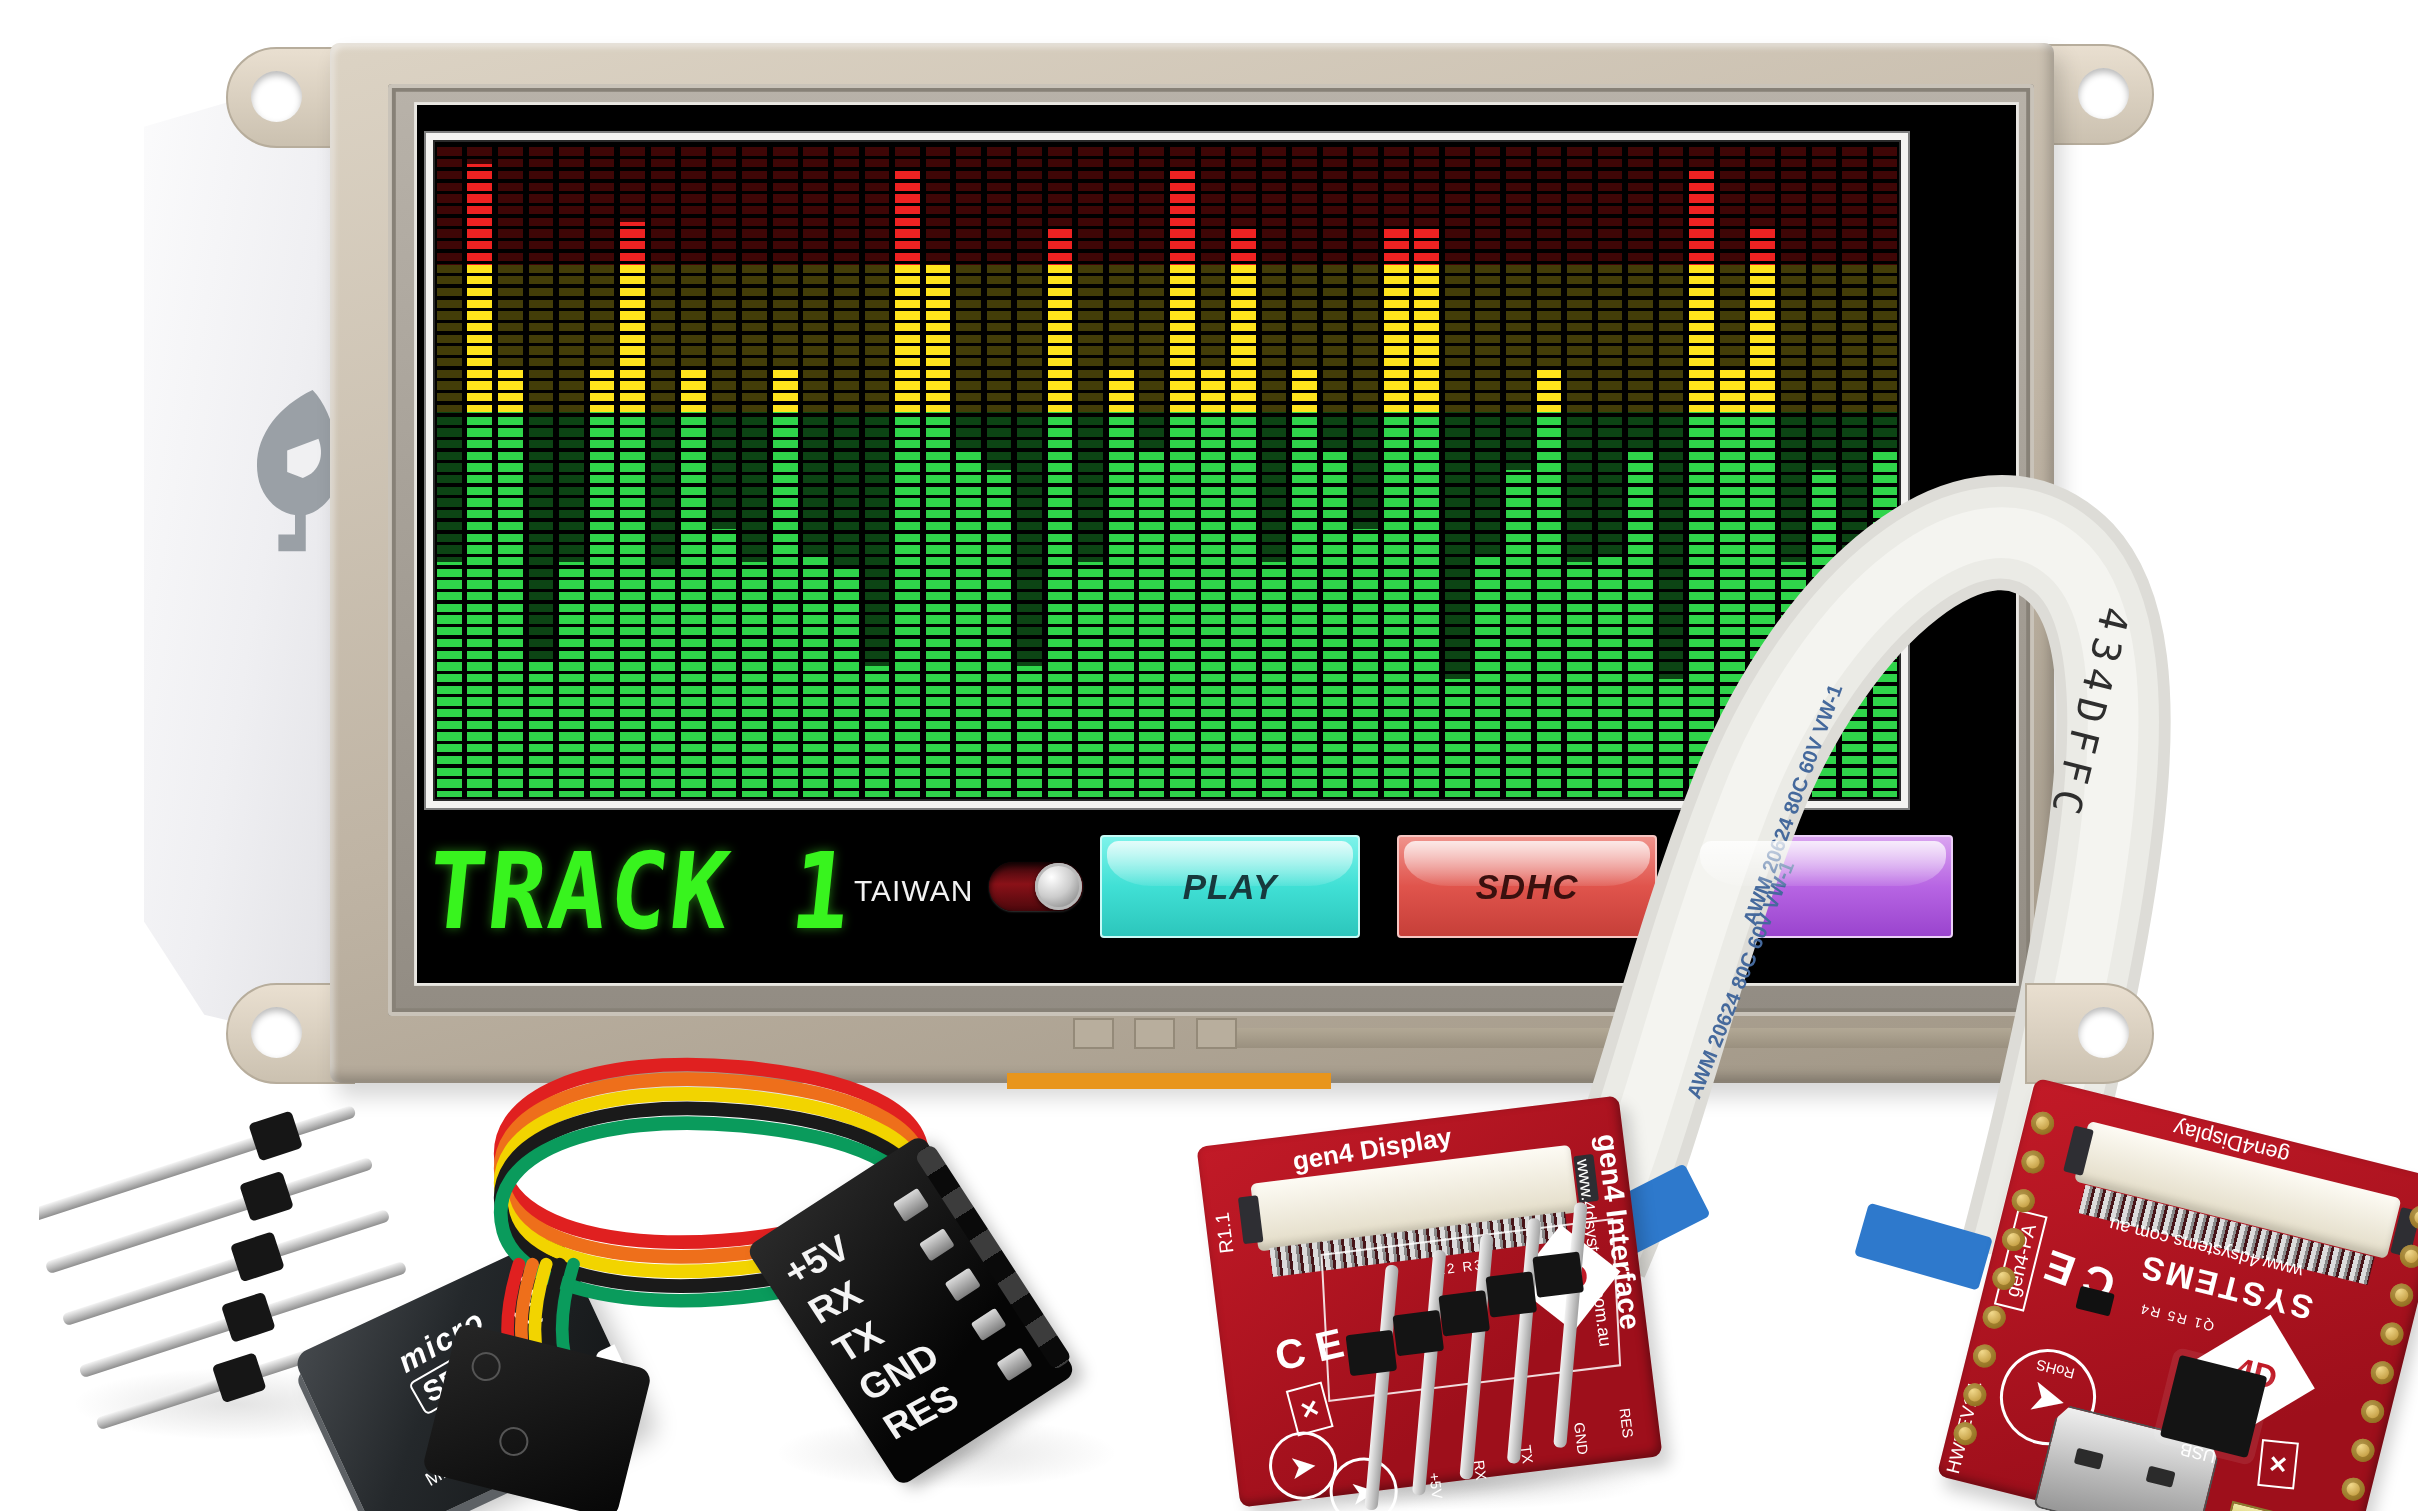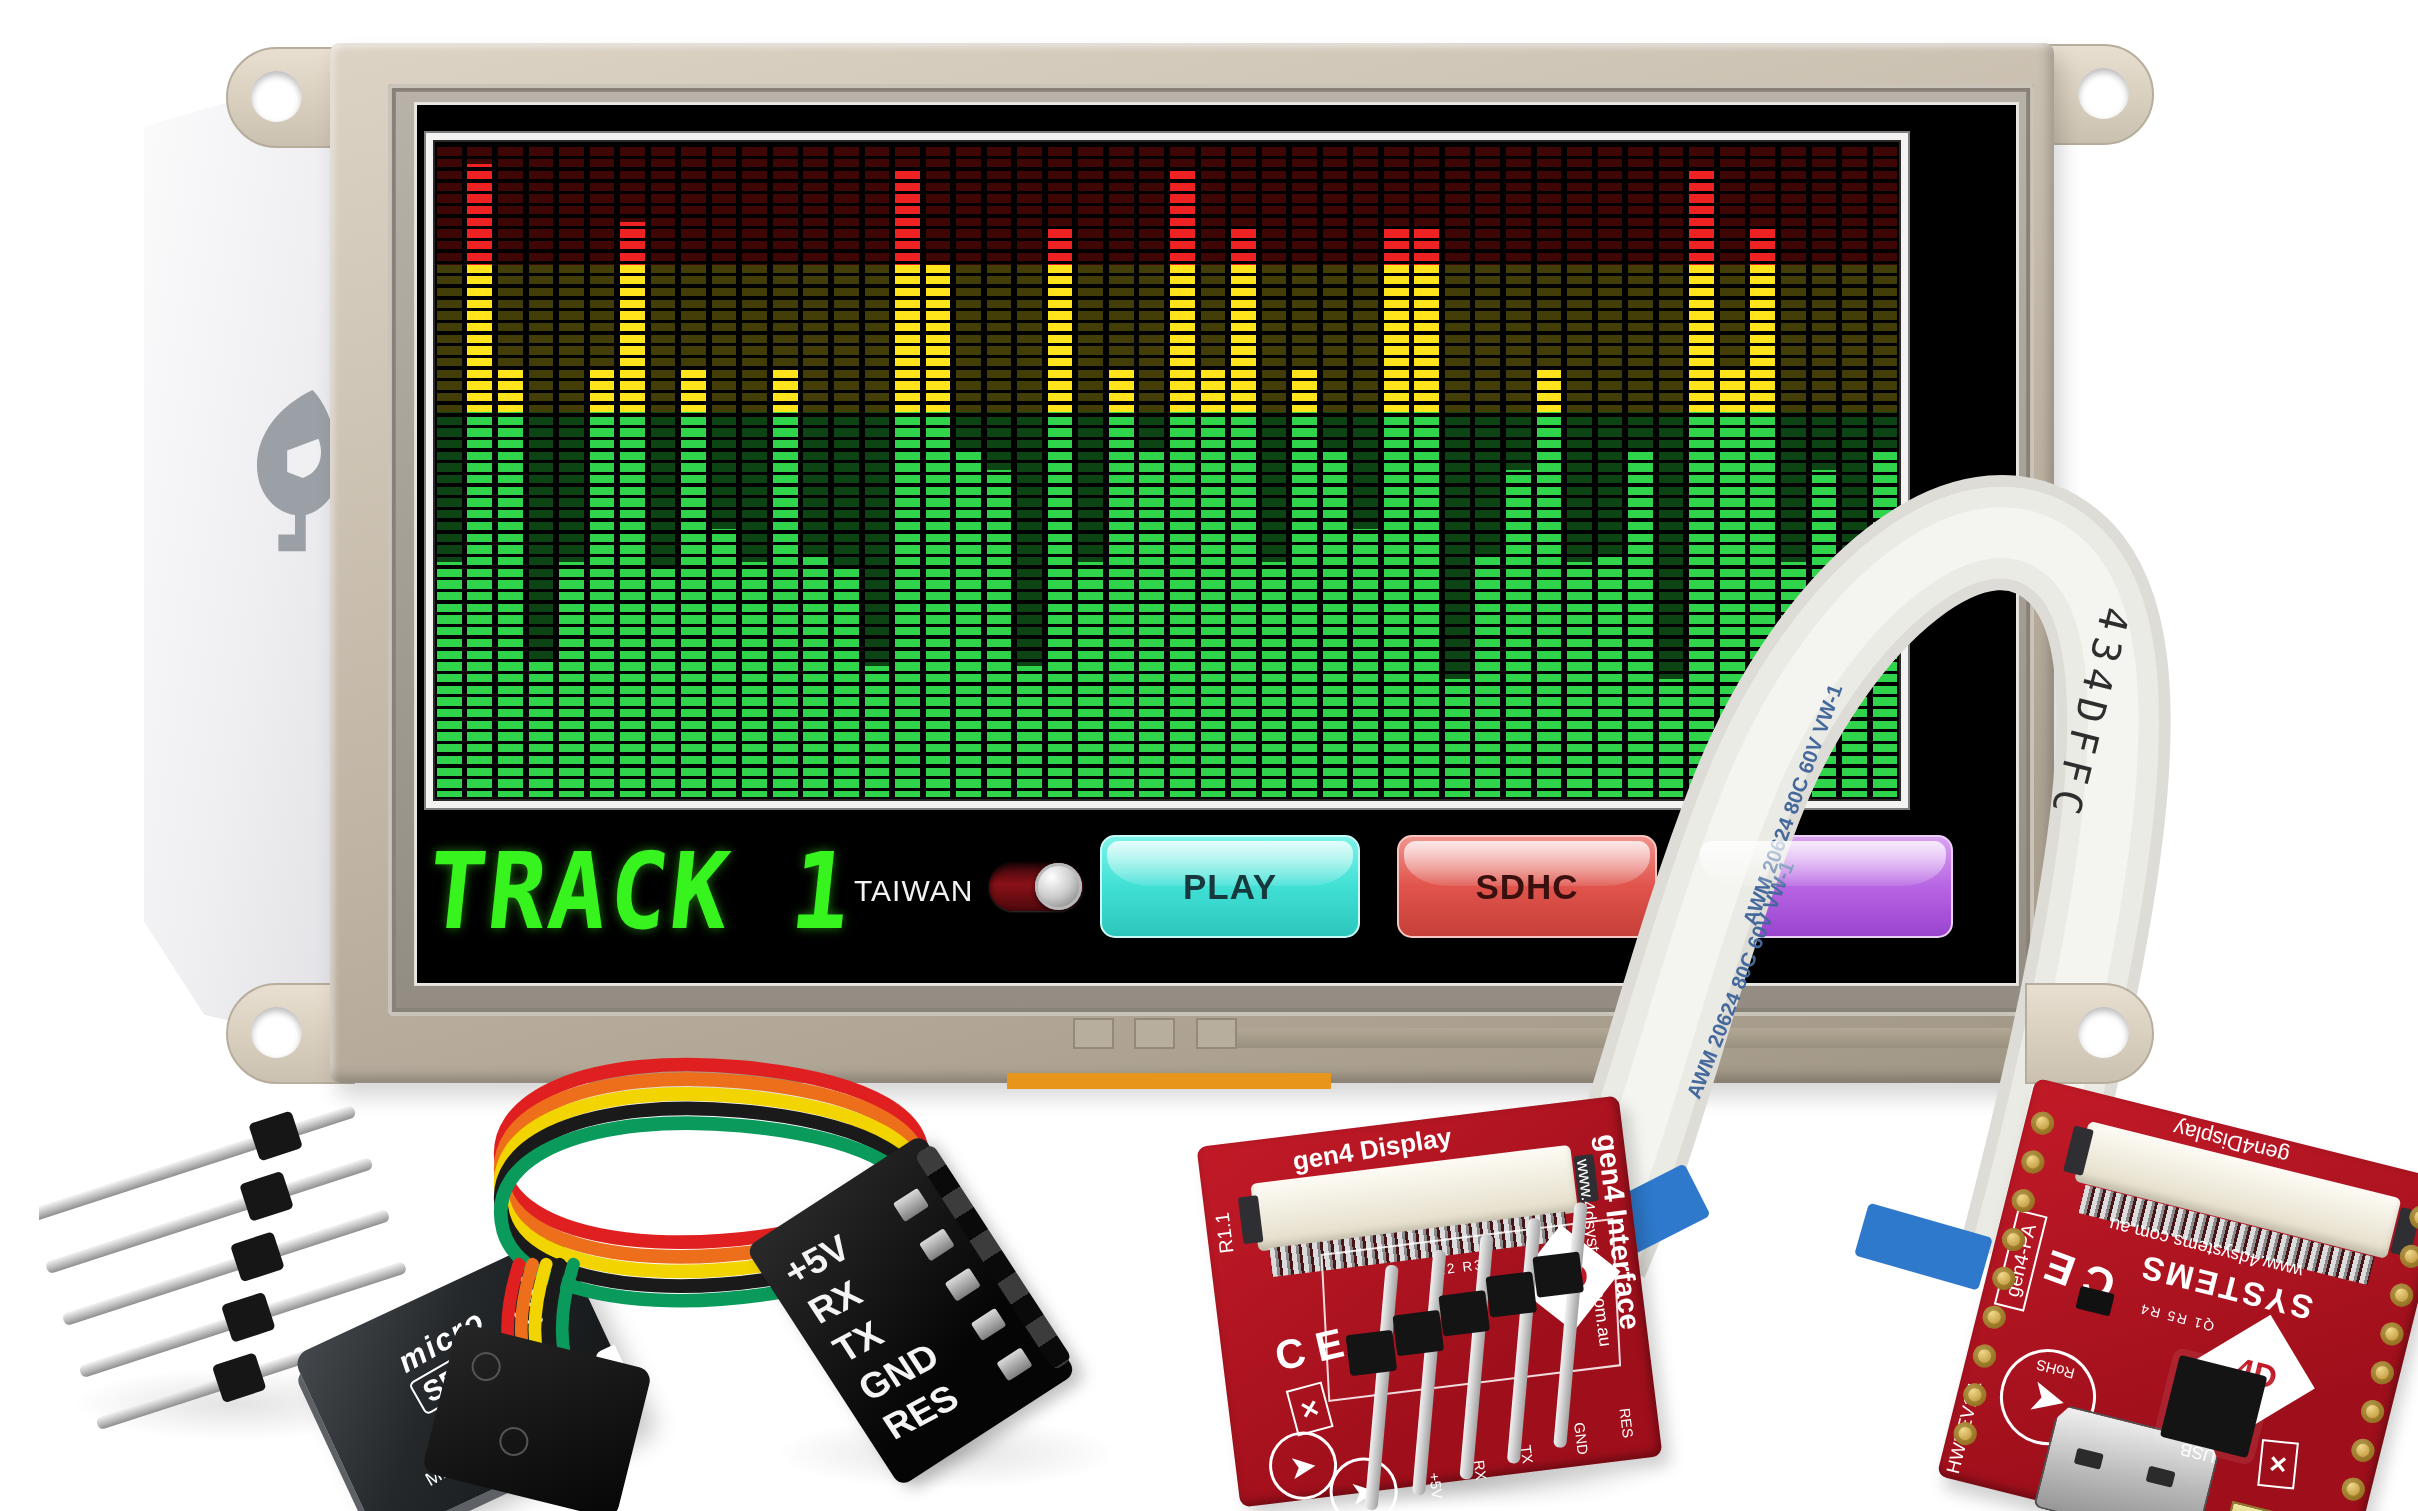--- a/index.html
+++ b/index.html
@@ -51,23 +51,23 @@
     letter-spacing:2.9px;transform:skewX(-6deg) scaleY(1.1);transform-origin:left top;
     text-shadow:0 0 9.8px rgba(70,255,40,.45);}
   .shuffle-label{left:854px;top:874px;font-size:30px;color:#f2f2f2;letter-spacing:1px;}
   .toggle{left:989px;top:862px;width:94px;height:49px;border-radius:25px;
     background:linear-gradient(180deg,#30070a,#8a1118 45%,#560а0e,#4c080c);
     background:linear-gradient(180deg,#30070a,#8a1118 45%,#4c080c);
     box-shadow:inset 0 2.9px 5.9px rgba(0,0,0,.8),0 1px 2px rgba(255,255,255,.2);}
   .toggle .knob{position:absolute;right:1px;top:1px;width:47px;height:47px;border-radius:50%;
     background:radial-gradient(circle at 35% 30%,#ffffff,#cccccc 45%,#8e8e8e 78%,#6d6d6d);
     box-shadow:0 2px 4.9px rgba(0,0,0,.65), inset 0 0 0 2.9px #b9b9b9;}
-  .btn{width:256px;height:99px;border-radius:15px;display:flex;align-items:center;
+  .btn{width:256px;height:99px;border-radius:4px;display:flex;align-items:center;
        justify-content:center;font-weight:bold;font-size:35px;letter-spacing:1px;
-       box-shadow:0 3.9px 7.8px rgba(0,0,0,.5);}
+       box-shadow:0 3.9px 7.8px rgba(0,0,0,.5);font-style:italic;}
   .btn::before{content:"";position:absolute;left:4.9px;right:4.9px;top:3.9px;height:46%;z-index:1;
        border-radius:11.7px 11.7px 45px 45px / 11.7px 11.7px 29px 29px;
        background:linear-gradient(180deg,rgba(255,255,255,.8),rgba(255,255,255,.1));}
   .btn span{position:relative;z-index:2;}
   .btn-play{left:1100px;top:835px;color:#17393d;border:2px solid #c8fbf7;
        background:linear-gradient(180deg,#7df3ea,#40e0d5 50%,#2cc6bc);}
   .btn-stop{left:1397px;top:835px;color:#3a100e;border:2px solid #f6c6c2;
        background:linear-gradient(180deg,#f0938c,#e0544c 50%,#c63f39);}
   .btn-next{left:1693px;top:835px;color:rgba(0,0,0,0);border:2px solid #ecd0f8;
        background:linear-gradient(180deg,#d9a3f0,#b765e3 50%,#9a44ce);}

